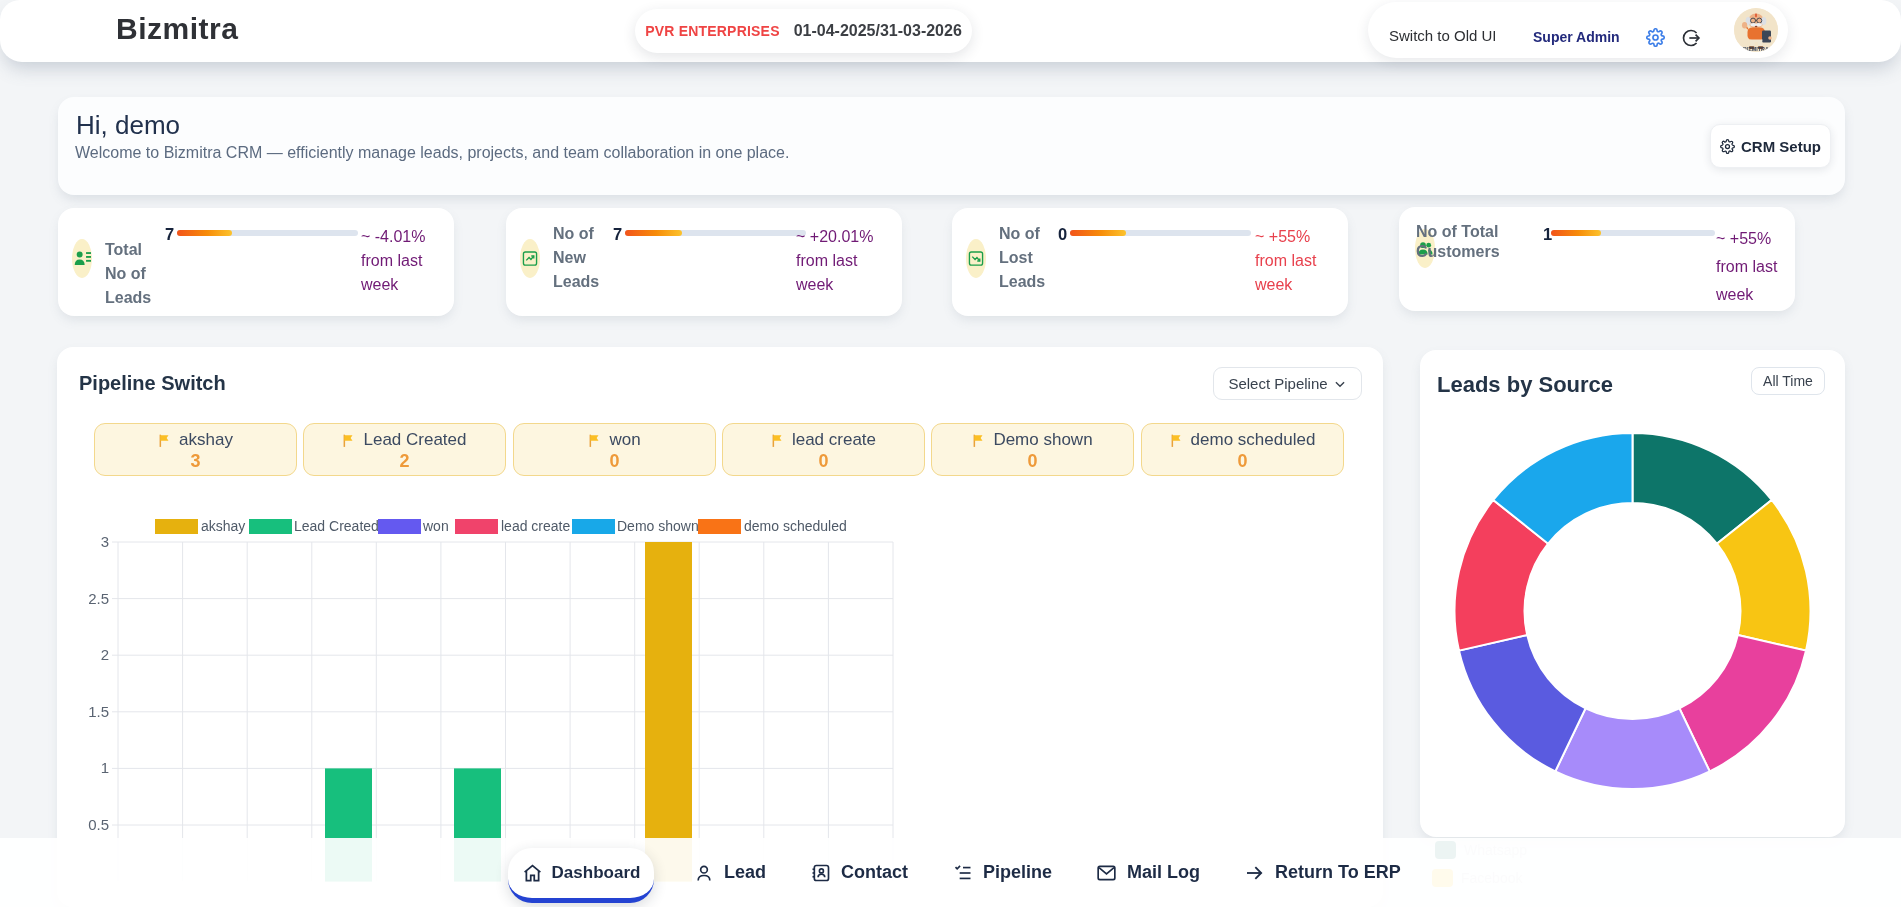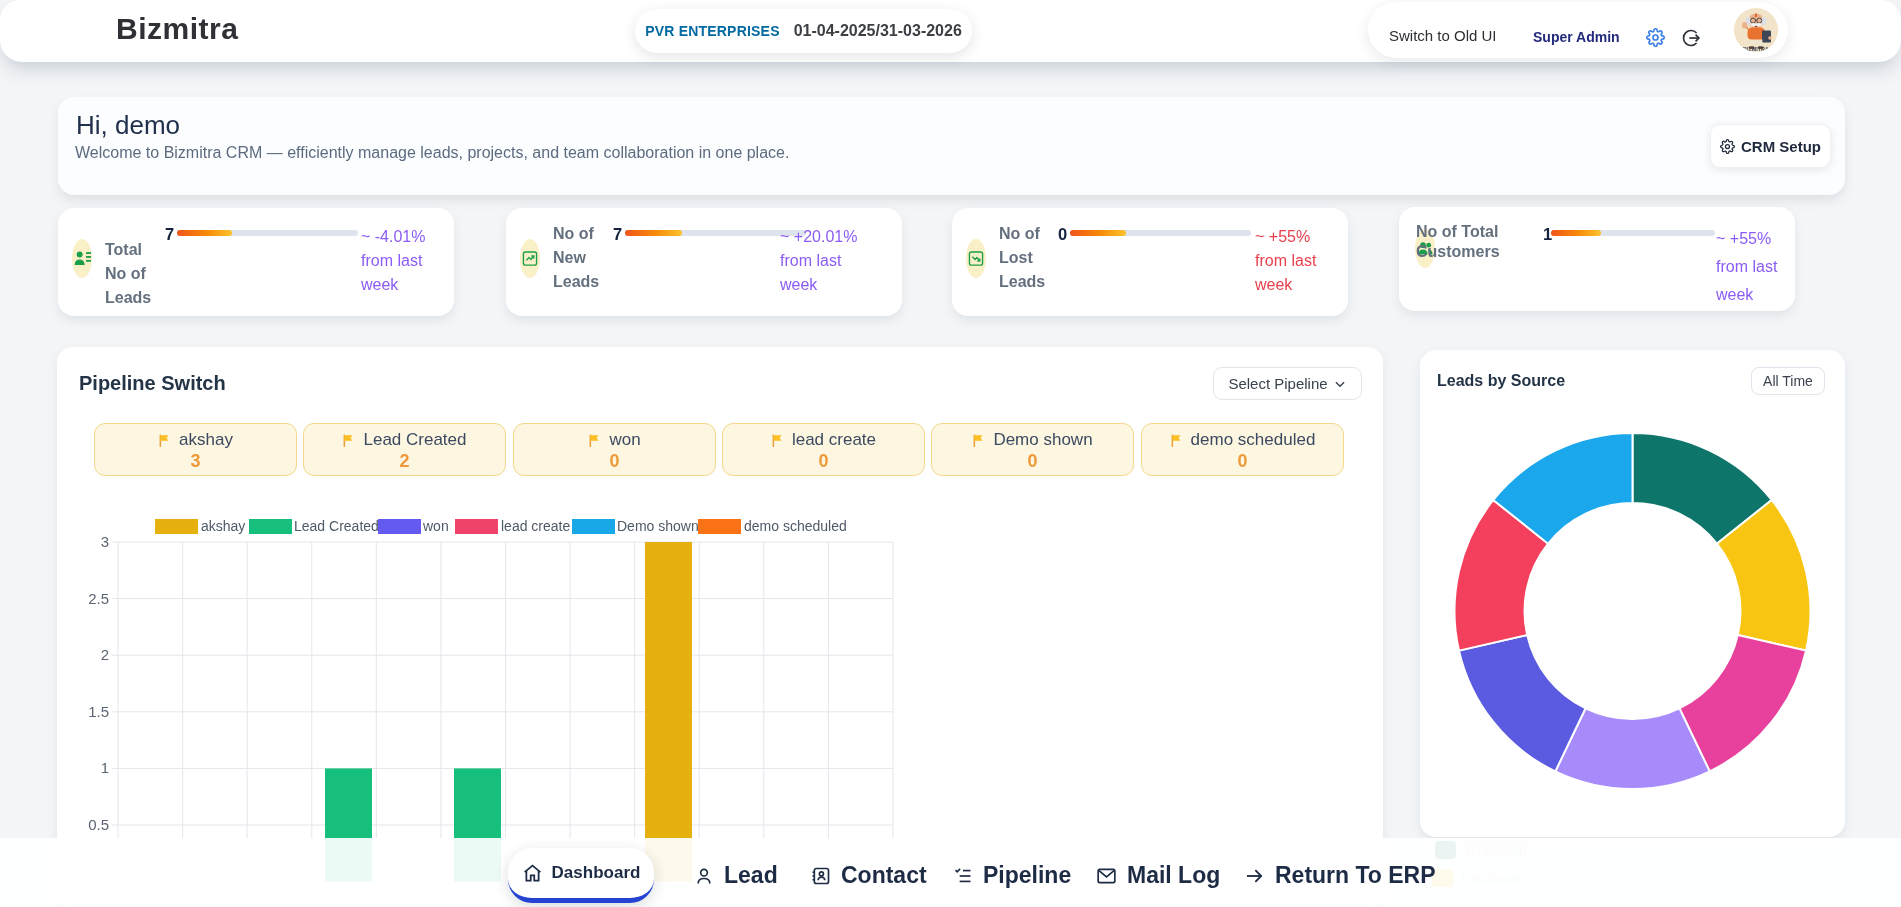--- a/index.html
+++ b/index.html
@@ -7,21 +7,21 @@
 body { background:#f3f5f7; font-family:"Liberation Sans", sans-serif; position:relative; }
 .abs { position:absolute; }
 
 
 .header { position:absolute; top:0; left:0; width:1901px; height:62px; background:#fff;
   border-radius:22px; border-top-left-radius:20px; border-top-right-radius:20px;
   box-shadow:0 10px 18px -4px rgba(100,116,139,.30); }
 .logo { position:absolute; left:116px; top:12px; font-size:30px; font-weight:700; color:#2f3136; letter-spacing:.5px; }
 .co-pill { position:absolute; left:635px; top:9px; width:337px; height:44px; white-space:nowrap; background:#fff; border-radius:22px;
   box-shadow:0 4px 14px rgba(30,41,59,.12); display:flex; align-items:center; justify-content:center; gap:14px; }
-.co-pill .nm { font-size:14px; font-weight:700; color:#0369a1; letter-spacing:.2px;}
+.co-pill .nm { font-size:14px; font-weight:700; color:#ef4444; letter-spacing:.2px;}
 .co-pill .dt { font-size:16px; font-weight:600; color:#3c3f44; }
 .user-pill { position:absolute; left:1368px; top:2px; width:420px; height:56px; background:#fff; border-radius:28px;
   box-shadow:0 4px 14px rgba(30,41,59,.10); }
 .switch { position:absolute; left:1389px; top:27px; font-size:15px; color:#2d2f33; }
 .sadmin { position:absolute; left:1533px; top:29px; font-size:14px; font-weight:700; color:#232a7c;text-align:center; }
 .avatar { position:absolute; left:1734px; top:8px; width:44px; height:44px; border-radius:50%; background:#f6e8cf; overflow:hidden; }
 
 
 .welcome { position:absolute; left:58px; top:97px; width:1787px; height:98px; background:#fcfdfe; border-radius:16px;
   box-shadow:0 6px 12px -2px rgba(100,116,139,.18); }
@@ -33,47 +33,47 @@
 
 
 .stat { position:absolute; top:208px; width:396px; height:108px; background:#fff; border-radius:16px;
   box-shadow:0 5px 12px -2px rgba(100,116,139,.16); }
 .oval { position:absolute; width:20px; height:39px; border-radius:50%; background:#faf0c8; }
 .slabel { position:absolute; font-size:16px; font-weight:600; color:#64707e; line-height:24px; }
 .snum { position:absolute; font-size:16.5px; font-weight:700; color:#16233c; }
 .sbar { position:absolute; height:6px; border-radius:3px; background:#dde4ee; }
 .sfill { height:6px; border-radius:3px; background:linear-gradient(90deg,#f2541b,#f78c09 55%,#fcc32d); }
 .schg { position:absolute; font-size:16px; line-height:24px; }
-.green { color:#8b5cf6; } .red { color:#e8414d; }
+.green { color:#701a75; } .red { color:#e8414d; }
 
 
 .pcard { position:absolute; left:57px; top:347px; width:1326px; height:560px; background:#fff; border-radius:16px;
   box-shadow:0 5px 12px -2px rgba(100,116,139,.16); }
 .ptitle { position:absolute; left:79px; top:372px; font-size:20px; font-weight:700; color:#243447; }
 .selbtn { position:absolute; left:1213px; top:367px; width:149px; height:33px; background:#fff; border:1px solid #e2e6eb;
   border-radius:9px; display:flex; align-items:center; justify-content:center; gap:5px; font-size:15px; color:#39424e; }
 .chip { position:absolute; top:423px; width:203px; height:53px; background:#fdf6e0; border:1.5px solid #f3d88c; border-radius:11px;
   text-align:center; }
 .chip .l1 { margin-top:6px; font-size:17px; color:#3c4a61; display:flex; align-items:center; justify-content:center; gap:7px;}
 .chip .l2 { font-size:18px; font-weight:700; color:#ee9a3a; margin-top:1px; }
 .lsw { position:absolute; top:519px; width:43px; height:15px; }
 .llt { position:absolute; top:518px; font-size:14px; color:#4f5a68; }
 
 
 .dcard { position:absolute; left:1420px; top:350px; width:425px; height:487px; background:#fff; border-radius:16px;
   box-shadow:0 5px 12px -2px rgba(100,116,139,.16); }
-.dtitle { position:absolute; left:1437px; top:372px; font-size:16px; font-weight:700; color:#243447; }
+.dtitle { position:absolute; left:1437px; top:372px; font-size:22px; font-weight:700; color:#243447; }
 .alltime { position:absolute; left:1751px; top:367px; width:74px; height:28px; background:#fff; border:1px solid #dfe5ec;
   border-radius:8px; display:flex; align-items:center; justify-content:center; font-size:14px; color:#39424e; }
 .dleg { position:absolute; font-size:14px; color:#c9cfd7; display:flex; align-items:center; gap:8px; }
 .dleg .sw { width:21px; height:18px; border-radius:4px; }
 
 
 .nav { position:absolute; left:0; top:838px; width:1901px; height:69px; background:rgba(255,255,255,.92); }
-.navitem { position:absolute; top:862px; display:flex; align-items:center; gap:10px; font-size:23px; font-weight:600; color:#1d2b45; }
+.navitem { position:absolute; top:862px; display:flex; align-items:center; gap:10px; font-size:18px; font-weight:600; color:#1d2b45; }
 .dashpill { position:absolute; left:508px; top:848px; width:146px; height:55px; background:#fff; border-radius:24px;
   border-bottom:5px solid #2443d2; box-shadow:0 4px 14px rgba(30,41,59,.16); display:flex; align-items:center; justify-content:center; gap:9px;
   font-size:17px; font-weight:600; color:#1d2b45; }
 </style>
 </head>
 <body>
 
 <div class="header"></div>
 <div class="logo">Bizmitra</div>
 <div class="co-pill">
@@ -178,21 +178,21 @@
     <div class="sfill" style="width:57px"></div>
   </div>
 <div class="sbar" style="left:1070px;top:230px;width:181px">
     <div class="sfill" style="width:56px"></div>
   </div>
 <div class="sbar" style="left:1551px;top:230px;width:164px">
     <div class="sfill" style="width:50px"></div>
   </div>
 
 <div class="schg green" style="left:361px;top:225px">~ -4.01%<br>from last<br>week</div>
-<div class="schg green" style="left:780px;top:225px">~ +20.01%<br>from last<br>week</div>
+<div class="schg green" style="left:796px;top:225px">~ +20.01%<br>from last<br>week</div>
 <div class="schg red" style="left:1255px;top:225px">~ +55%<br>from last<br>week</div>
 <div class="schg green" style="left:1716px;top:225px;line-height:28px">~ +55%<br>from last<br>week</div>
 
 <div class="pcard"></div>
 <div class="ptitle">Pipeline Switch</div>
 <div class="selbtn">Select Pipeline <svg width="14" height="14" viewBox="0 0 24 24" fill="none" stroke="#39424e" stroke-width="2.4">
       <polyline points="5,9 12,16 19,9"></polyline>
     </svg></div>
 
 <div class="chip" style="left:94px">

